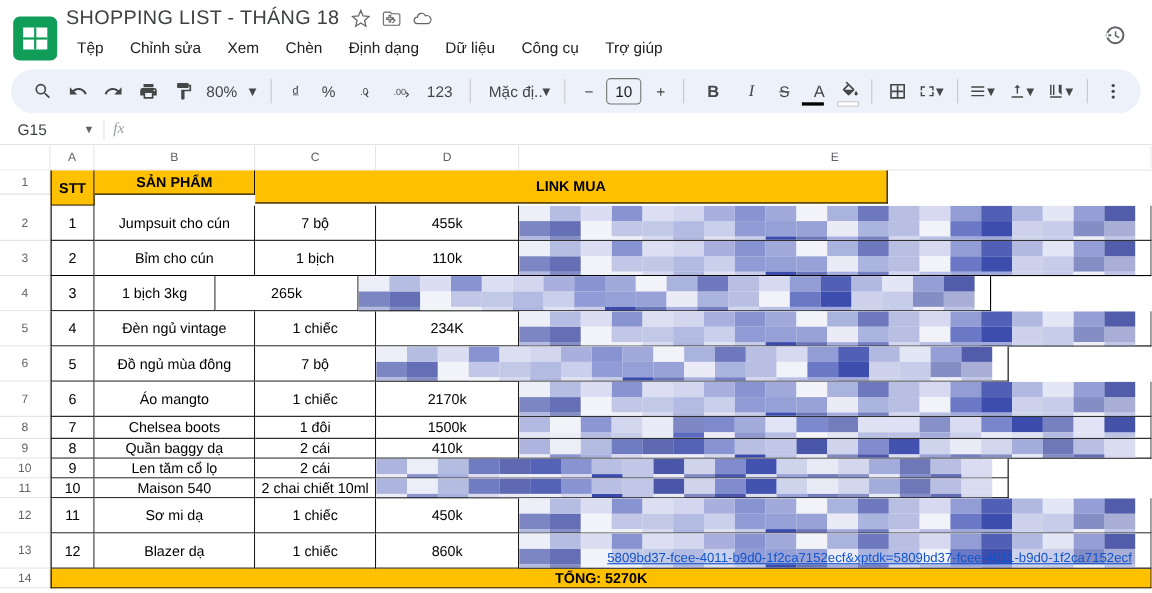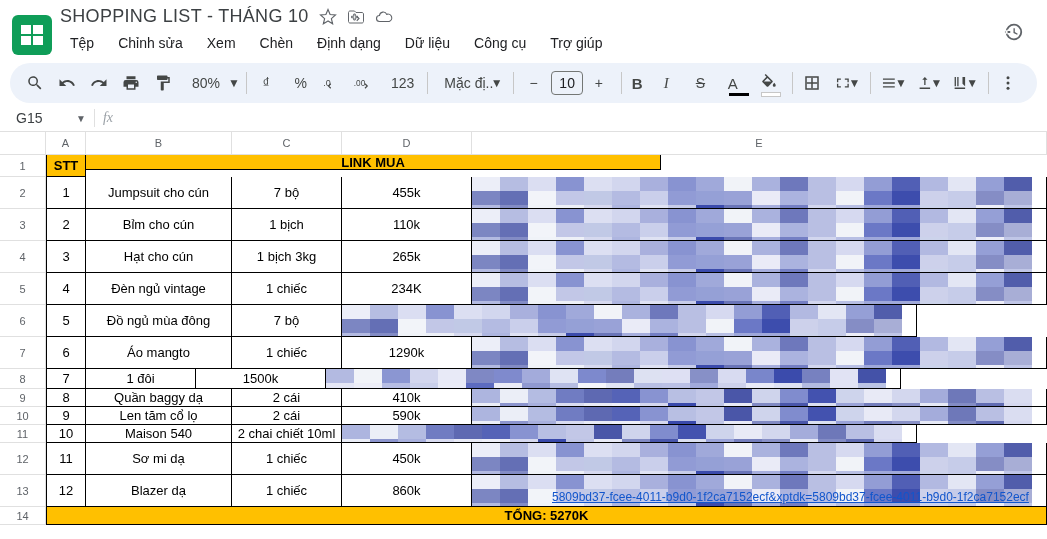--- a/index.html
+++ b/index.html
@@ -19,21 +19,21 @@
 .title-icon svg{width:18px;height:18px;fill:#5f6368}
 
 .history-btn{position:absolute;right:14px;top:12px;width:40px;height:40px;border-radius:50%;display:flex;align-items:center;justify-content:center;cursor:pointer}
 .history-btn svg{width:22px;height:22px;fill:#5f6368}
 
 .menu-bar{display:flex;gap:4px;padding:2px 0 8px 0}
 .menu-item{padding:4px 10px;font-size:14px;color:#202124;cursor:pointer;border-radius:4px}
 
 
 .toolbar{margin:0 10px;background:#edf2fa;border-radius:24px;height:40px;display:flex;align-items:center;padding:0 12px;gap:2px}
-.tb-btn{height:30px;min-width:30px;display:flex;align-items:center;justify-content:space-between;border-radius:4px;cursor:pointer;color:#444746;padding:0 4px}
+.tb-btn{height:30px;min-width:30px;display:flex;align-items:center;justify-content:flex-end;border-radius:4px;cursor:pointer;color:#444746;padding:0 4px}
 .tb-btn svg{width:18px;height:18px;fill:#444746}
 .tb-sep{width:1px;height:22px;background:#c7c7c7;margin:0 4px}
 .tb-text{font-size:14px;color:#444746;padding:0 6px}
 .tb-zoom{display:flex;align-items:center;gap:4px}
 .tb-dd{font-size:12px;color:#444746;margin-left:-2px}
 .font-name{max-width:60px;overflow:hidden;white-space:nowrap}
 .font-size-box{border:1px solid #747775;border-radius:4px;width:34px;height:24px;display:flex;align-items:center;justify-content:center;font-size:14px}
 .color-bar{position:relative}
 .color-bar::after{content:"";position:absolute;bottom:2px;left:5px;right:5px;height:3px;background:#000}
 .fill-bar::after{background:#fff;border:1px solid #c7c7c7;height:3px;bottom:1px}
@@ -67,21 +67,21 @@
 </style>
 </head>
 <body>
 
 <div class="title-bar">
   <div class="logo">
       <div class="logo-inner"></div>
     </div>
   <div class="title-wrap">
     <div class="title-row">
-      <span class="doc-title">SHOPPING LIST - THÁNG 10</span>
+      <span class="doc-title">SHOPPING LIST - THÁNG 18</span>
       <span class="title-icon">
           <svg viewBox="0 0 24 24">
             <path d="M12 17.3l-6.2 3.8 1.7-7L2 9.3l7.2-.6L12 2l2.8 6.7 7.2.6-5.5 4.8 1.7 7z" fill="none" stroke="#5f6368" stroke-width="1.5"></path>
           </svg>
         </span>
       <span class="title-icon">
           <svg viewBox="0 0 24 24">
             <path d="M10 4H4c-1.1 0-2 .9-2 2v12c0 1.1.9 2 2 2h16c1.1 0 2-.9 2-2V8c0-1.1-.9-2-2-2h-8l-2-2zm4 9h-3v3h-2v-3H6v-2h3V8h2v3h3v2z" fill="none" stroke="#5f6368" stroke-width="1.3"></path>
             <path d="M13 11l3 3-3 3" fill="none" stroke="#5f6368" stroke-width="1.5"></path>
           </svg>
@@ -250,22 +250,23 @@
     <div class="corner"></div>
   <div class="col-h" style="width: 40px;">A</div>
       <div class="col-h" style="width: 146px;">B</div>
       <div class="col-h" style="width: 110px;">C</div>
       <div class="col-h" style="width: 130px;">D</div>
       <div class="col-h" style="width: 575px;">E</div>
     </div>
   <div id="grid-body">
       <div class="row-wrap">
         <div class="row-h" style="height: 22px;">1</div>
-        <div class="cell hdr-cell" style="width: 40px; height: 22px; border-left: 1px solid rgb(0, 0, 0); text-align: center;">STT</div>
-        <div class="cell hdr-cell" style="width: 575px; height: 15px;">LINK MUA</div>
+        <div class="cell hdr-cell" style="width: 40px; height: 32px; border-left: 1px solid rgb(0, 0, 0); text-align: center;">STT</div>
+        <div class="cell hdr-cell" style="width: 146px; height: 22px;">SẢN PHẨM</div>
+        <div class="cell hdr-cell" style="width: 575px; height: 30px;">LINK MUA</div>
       </div>
       <div class="row-wrap">
         <div class="row-h" style="height: 32px;">2</div>
         <div class="cell data-cell" style="width: 40px; height: 32px; border-left: 1px solid rgb(0, 0, 0);">1</div>
         <div class="cell data-cell" style="width: 146px; height: 32px;">Jumpsuit cho cún</div>
         <div class="cell data-cell" style="width: 110px; height: 32px;">7 bộ</div>
         <div class="cell data-cell" style="width: 130px; height: 32px;">455k</div>
         <div class="cell data-cell link-cell" style="width: 575px; height: 32px;">
           <div class="pixel-block">
             <div class="px" style="width: 28px; background: rgb(232, 234, 246); opacity: 0.83;"></div>
@@ -398,21 +399,20 @@
             <div class="px" style="width: 28px; background: rgb(187, 196, 228); opacity: 0.75;"></div>
             <div class="px" style="width: 28px; background: rgb(176, 184, 224); opacity: 0.72;"></div>
             <div class="px" style="width: 28px; background: rgb(232, 234, 246); opacity: 0.79;"></div>
             <div class="px" style="width: 28px; background: rgb(159, 168, 218); opacity: 0.66;"></div>
           </div>
         </div>
       </div>
       <div class="row-wrap">
         <div class="row-h" style="height: 32px;">4</div>
         <div class="cell data-cell" style="width: 40px; height: 32px; border-left: 1px solid rgb(0, 0, 0);">3</div>
-        <div class="cell data-cell" style="width: 146px; height: 32px;">Hạt cho cún</div>
         <div class="cell data-cell" style="width: 110px; height: 32px;">1 bịch 3kg</div>
         <div class="cell data-cell" style="width: 130px; height: 32px;">265k</div>
         <div class="cell data-cell link-cell" style="width: 575px; height: 32px;">
           <div class="pixel-block">
             <div class="px" style="width: 28px; background: rgb(232, 234, 246); opacity: 0.83;"></div>
             <div class="px" style="width: 28px; background: rgb(164, 172, 219); opacity: 0.8;"></div>
             <div class="px" style="width: 28px; background: rgb(214, 217, 240); opacity: 0.87;"></div>
             <div class="px" style="width: 28px; background: rgb(136, 147, 209); opacity: 1.04;"></div>
             <div class="px" style="width: 28px; background: rgb(197, 202, 233); opacity: 0.61;"></div>
             <div class="px" style="width: 28px; background: rgb(197, 202, 233); opacity: 0.78;"></div>
@@ -612,21 +612,21 @@
             <div class="px" style="width: 28px; background: rgb(232, 234, 246); opacity: 0.79;"></div>
             <div class="px" style="width: 28px; background: rgb(159, 168, 218); opacity: 0.66;"></div>
           </div>
         </div>
       </div>
       <div class="row-wrap">
         <div class="row-h" style="height: 32px;">7</div>
         <div class="cell data-cell" style="width: 40px; height: 32px; border-left: 1px solid rgb(0, 0, 0);">6</div>
         <div class="cell data-cell" style="width: 146px; height: 32px;">Áo mangto</div>
         <div class="cell data-cell" style="width: 110px; height: 32px;">1 chiếc</div>
-        <div class="cell data-cell" style="width: 130px; height: 32px;">1290k</div>
+        <div class="cell data-cell" style="width: 130px; height: 32px;">2170k</div>
         <div class="cell data-cell link-cell" style="width: 575px; height: 32px;">
           <div class="pixel-block">
             <div class="px" style="width: 28px; background: rgb(232, 234, 246); opacity: 0.83;"></div>
             <div class="px" style="width: 28px; background: rgb(164, 172, 219); opacity: 0.8;"></div>
             <div class="px" style="width: 28px; background: rgb(214, 217, 240); opacity: 0.87;"></div>
             <div class="px" style="width: 28px; background: rgb(136, 147, 209); opacity: 1.04;"></div>
             <div class="px" style="width: 28px; background: rgb(197, 202, 233); opacity: 0.61;"></div>
             <div class="px" style="width: 28px; background: rgb(197, 202, 233); opacity: 0.78;"></div>
             <div class="px" style="width: 28px; background: rgb(164, 172, 219); opacity: 0.95;"></div>
             <div class="px" style="width: 28px; background: rgb(136, 147, 209); opacity: 1.02;"></div>
@@ -681,20 +681,21 @@
             <div class="px" style="width: 28px; background: rgb(187, 196, 228); opacity: 0.75;"></div>
             <div class="px" style="width: 28px; background: rgb(176, 184, 224); opacity: 0.72;"></div>
             <div class="px" style="width: 28px; background: rgb(232, 234, 246); opacity: 0.79;"></div>
             <div class="px" style="width: 28px; background: rgb(159, 168, 218); opacity: 0.66;"></div>
           </div>
         </div>
       </div>
       <div class="row-wrap">
         <div class="row-h" style="height: 20px;">8</div>
         <div class="cell data-cell" style="width: 40px; height: 20px; border-left: 1px solid rgb(0, 0, 0);">7</div>
+        <div class="cell data-cell" style="width: 146px; height: 20px;">Chelsea boots</div>
         <div class="cell data-cell" style="width: 110px; height: 20px;">1 đôi</div>
         <div class="cell data-cell" style="width: 130px; height: 20px;">1500k</div>
         <div class="cell data-cell link-cell" style="width: 575px; height: 20px;">
           <div class="pixel-block">
             <div class="px" style="width: 28px; background: rgb(121, 134, 203); opacity: 0.57;"></div>
             <div class="px" style="width: 28px; background: rgb(236, 239, 246); opacity: 0.74;"></div>
             <div class="px" style="width: 28px; background: rgb(92, 107, 192); opacity: 0.71;"></div>
             <div class="px" style="width: 28px; background: rgb(197, 202, 233); opacity: 0.78;"></div>
             <div class="px" style="width: 28px; background: rgb(214, 217, 240); opacity: 0.55;"></div>
             <div class="px" style="width: 28px; background: rgb(48, 63, 159); opacity: 0.62;"></div>
@@ -784,21 +785,20 @@
             <div class="px" style="width: 28px; background: rgb(74, 86, 168); opacity: 0.87;"></div>
             <div class="px" style="width: 28px; background: rgb(214, 217, 240); opacity: 1.04;"></div>
           </div>
         </div>
       </div>
       <div class="row-wrap">
         <div class="row-h" style="height: 18px;">10</div>
         <div class="cell data-cell" style="width: 40px; height: 18px; border-left: 1px solid rgb(0, 0, 0);">9</div>
         <div class="cell data-cell" style="width: 146px; height: 18px;">Len tăm cổ lọ</div>
         <div class="cell data-cell" style="width: 110px; height: 18px;">2 cái</div>
-        <div class="cell data-cell" style="width: 130px; height: 18px;">590k</div>
         <div class="cell data-cell link-cell" style="width: 575px; height: 18px;">
           <div class="pixel-block">
             <div class="px" style="width: 28px; background: rgb(121, 134, 203); opacity: 0.61;"></div>
             <div class="px" style="width: 28px; background: rgb(221, 225, 242); opacity: 0.58;"></div>
             <div class="px" style="width: 28px; background: rgb(176, 184, 224); opacity: 0.95;"></div>
             <div class="px" style="width: 28px; background: rgb(57, 73, 171); opacity: 0.72;"></div>
             <div class="px" style="width: 28px; background: rgb(74, 86, 168); opacity: 0.89;"></div>
             <div class="px" style="width: 28px; background: rgb(57, 73, 171); opacity: 0.86;"></div>
             <div class="px" style="width: 28px; background: rgb(136, 147, 209); opacity: 1.03;"></div>
             <div class="px" style="width: 28px; background: rgb(176, 184, 224); opacity: 0.9;"></div>

